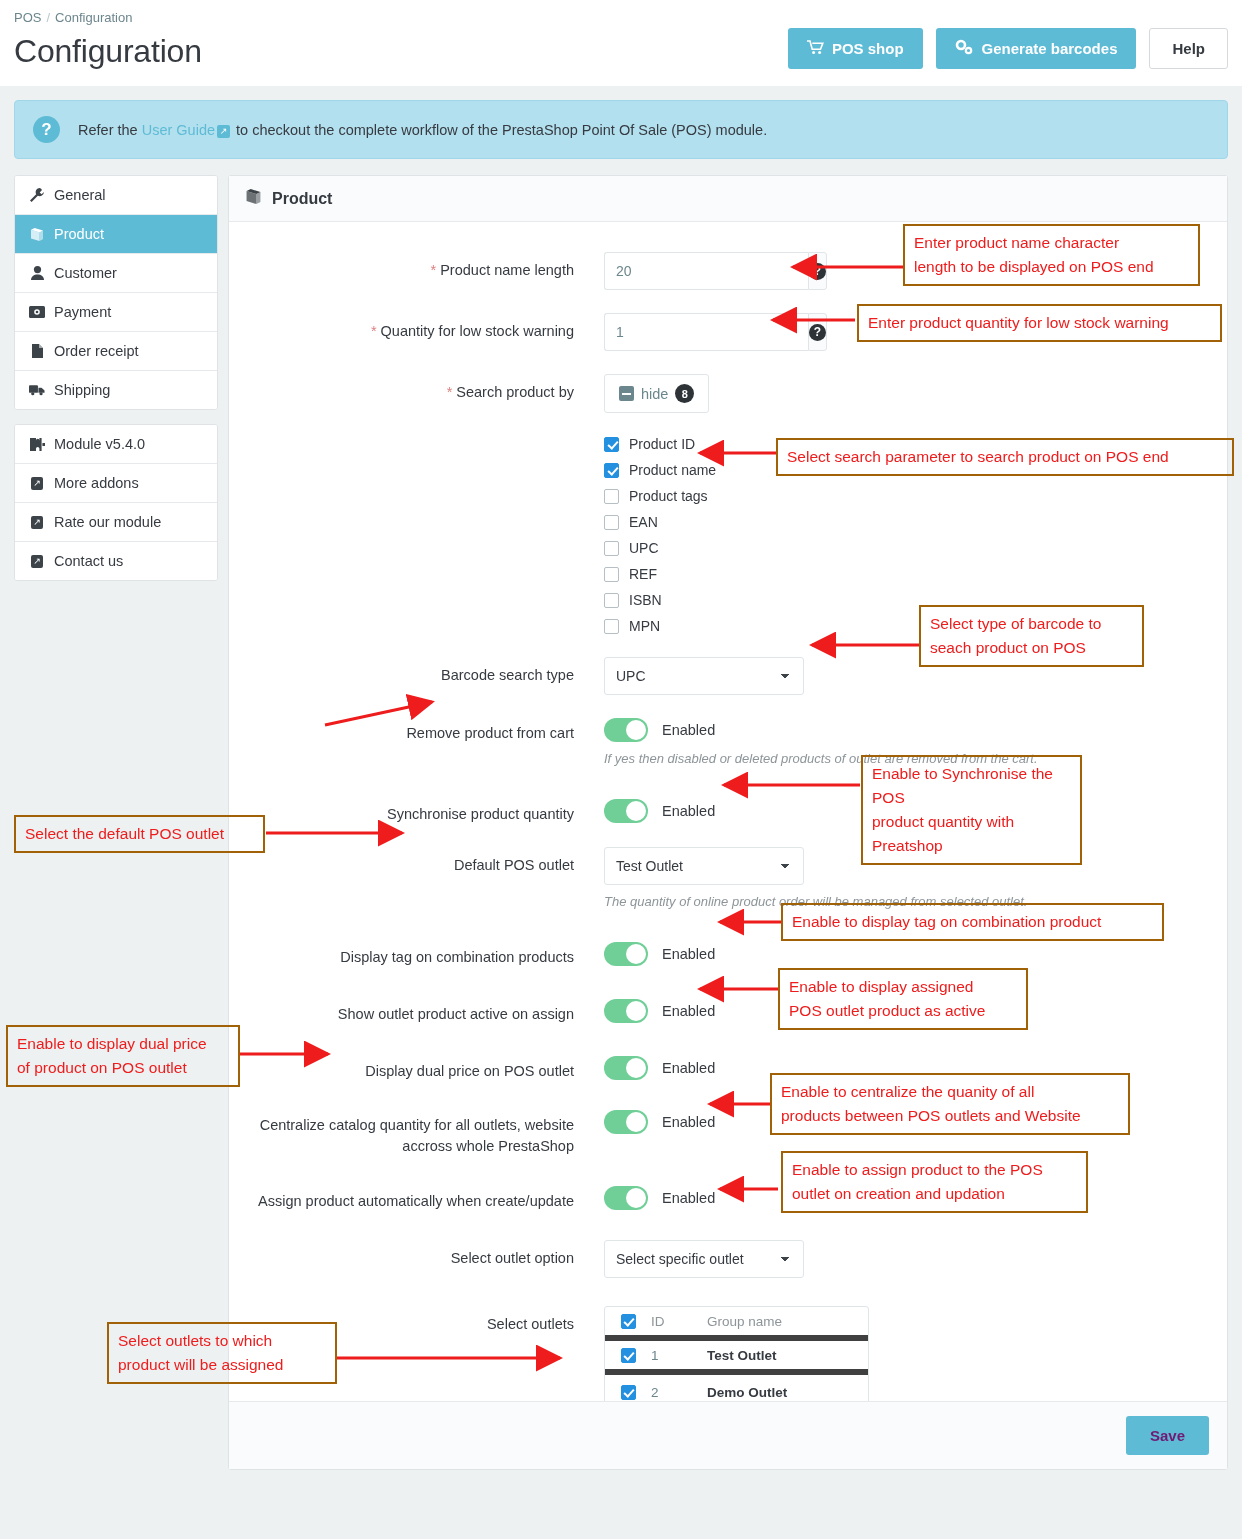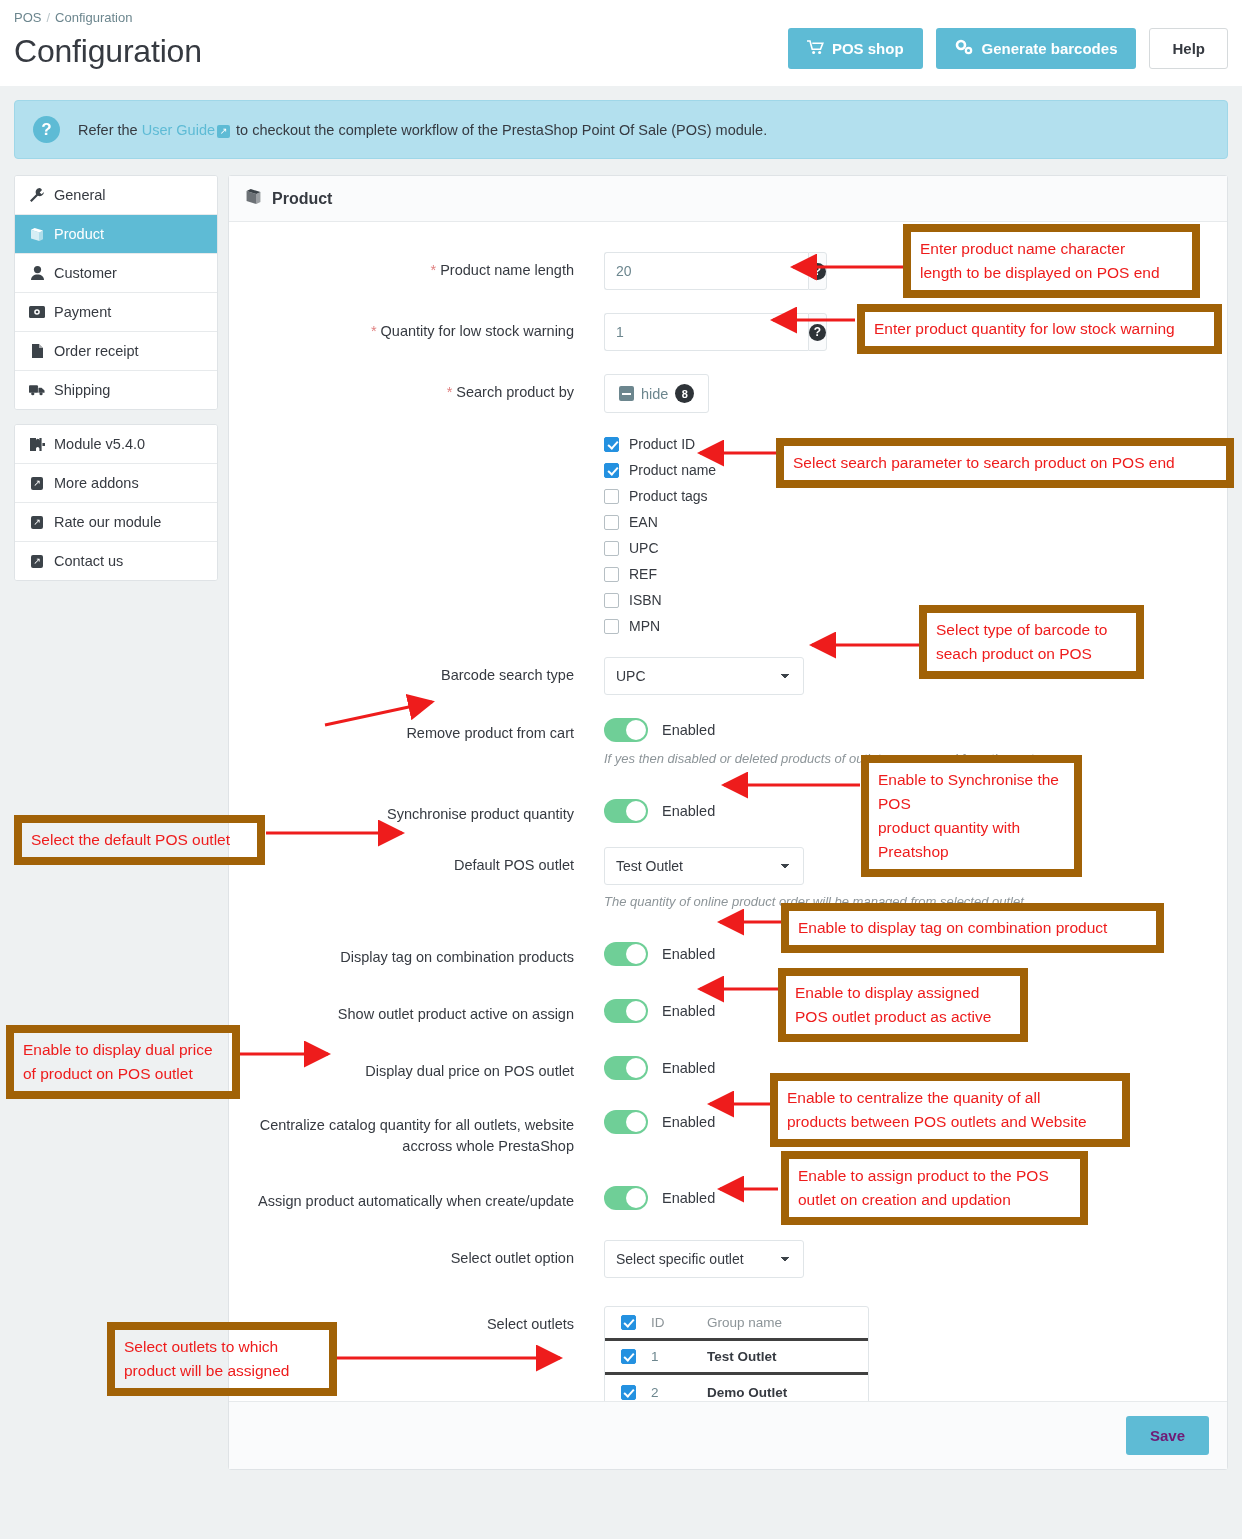--- a/index.html
+++ b/index.html
@@ -119,40 +119,40 @@
   }
 
   .toggle-wrap { display:flex; align-items:center; gap:14px; padding-top:3px; }
   .toggle { width:44px; height:24px; border-radius:12px; background:#6fcf97; position:relative; cursor:pointer; flex:0 0 auto; }
   .toggle::after { content:""; position:absolute; right:2px; top:2px; width:20px; height:20px; border-radius:50%; background:#fff; }
   .toggle-text { font-size:14.5px; color:#363a41; }
   .hint { font-size:13px; color:#8d9599; font-style:italic; margin-top:9px; }
 
   
   .outlet-table { width:265px; border:1px solid #e0e5e8; border-radius:3px; overflow:hidden; background:#fff; }
-  .ot-row { display:flex; align-items:center; height:34px; border-bottom:3px solid #404040; }
+  .ot-row { display:flex; align-items:center; height:34px; border-bottom:6px solid #404040; }
   .ot-row:last-child { border-bottom:none; }
   .ot-c1 { width:46px; flex:0 0 46px; display:flex; align-items:center; justify-content:center; }
   .ot-c2 { width:56px; flex:0 0 56px; font-size:13.5px; color:#6c868e; }
   .ot-c3 { flex:1; font-size:13.5px; }
   .ot-head .ot-c2, .ot-head .ot-c3 { color:#8d9599; }
   .ot-body .ot-c3 { font-weight:bold; color:#363a41; }
 
   .card-footer {
     border-top:1px solid #e7eaec; background:#fafbfc;
     padding:14px 18px; display:flex; justify-content:flex-end;
     position:absolute; left:0; right:0; bottom:0;
   }
   .btn-save { background:#5ebbd5; color:#701a75; border:none; border-radius:3px;
               font-size:15px; font-weight:600; padding:11px 24px; cursor:pointer; font-family:inherit; }
 
   
   .anno-layer { position:absolute; left:0; top:0; width:1242px; height:1539px; pointer-events:none; }
   .anno-box {
-    position:absolute; border:8px solid #a16207; color:#ee1c1c; background:transparent;
+    position:absolute; border:2px solid #a16207; color:#ee1c1c; background:transparent;
     font-family:"Liberation Sans", sans-serif; font-size:15.5px; line-height:1.55;
     padding:5px 9px; white-space:pre-line;
   }
   .anno-svg { position:absolute; left:0; top:0; }
 </style>
 </head>
 <body>
 
 <div class="topbar">
   <div class="breadcrumb">

